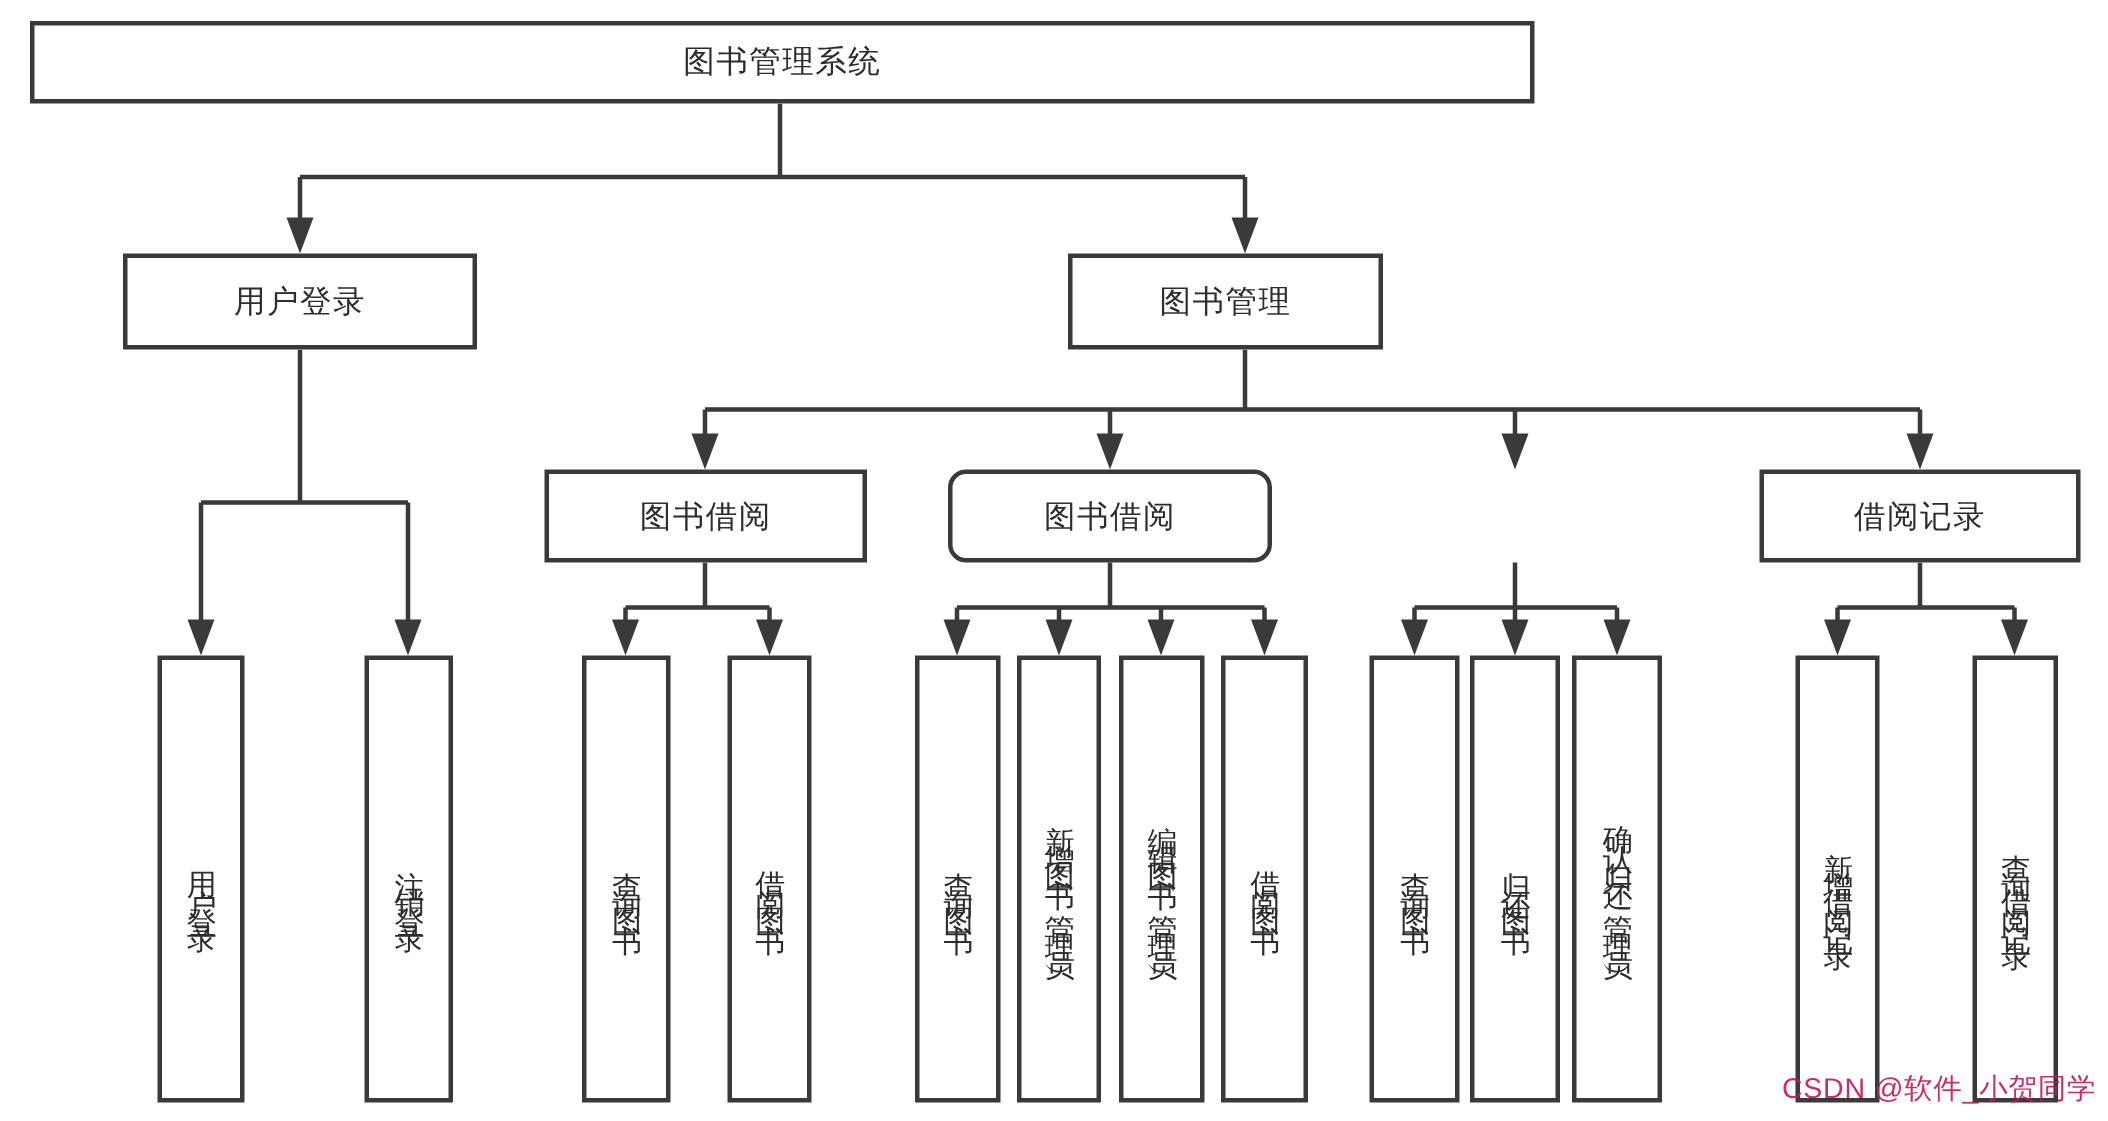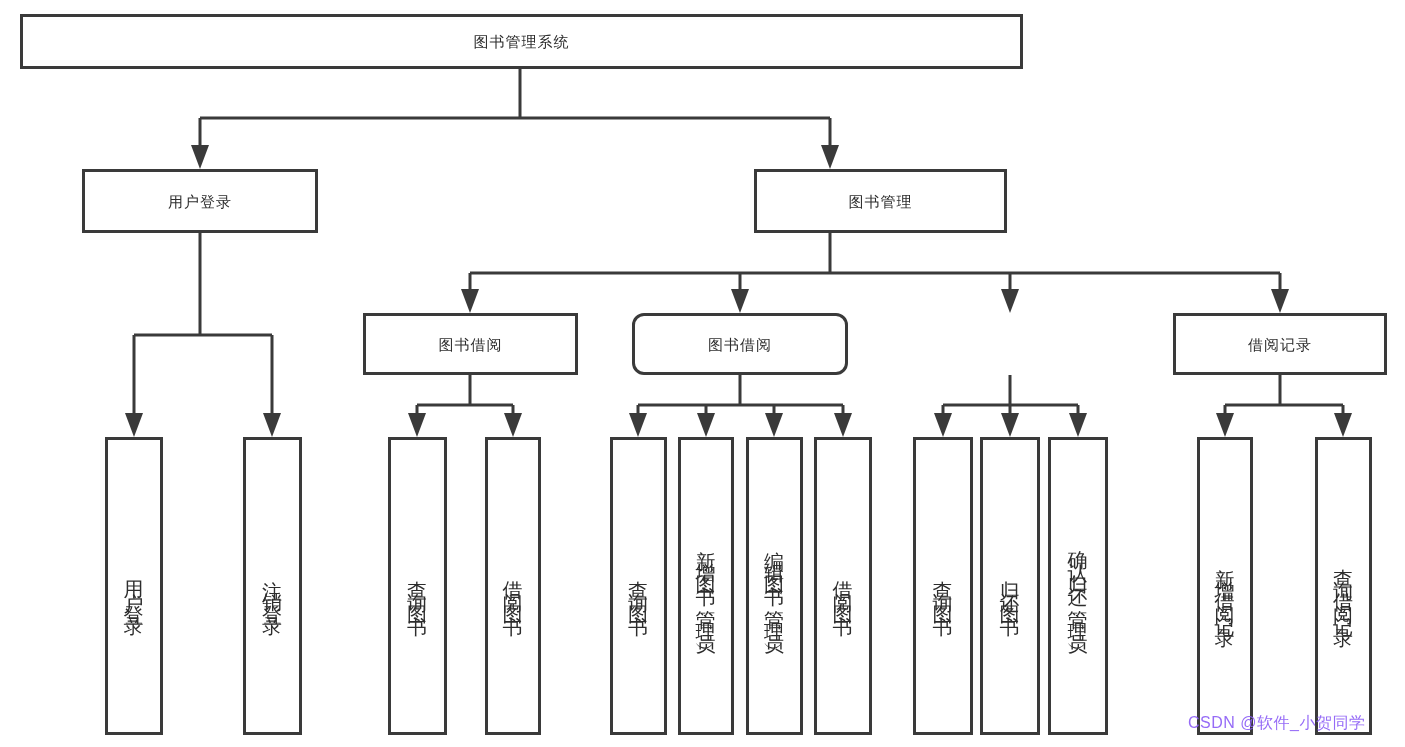--- a/index.html
+++ b/index.html
@@ -28,37 +28,37 @@
     box-sizing: border-box;
     border: 3px solid #3a3a3a;
     background: #ffffff;
     color: #2d2d2d;
     display: flex;
     align-items: center;
     justify-content: center;
     text-align: center;
   }
   .h-node {
-    font-size: 15px;
+    font-size: 21px;
     letter-spacing: 1px;
     line-height: 1;
   }
   .v-node {
     writing-mode: vertical-rl;
     text-orientation: mixed;
     font-size: 20px;
     letter-spacing: 12px;
     line-height: 1;
     padding-top: 6px;
   }
   
   .n-root            { left: 20px;   top: 14px;  width: 1003px; height: 55px; }
   
   .n-user-login      { left: 82px;   top: 169px; width: 236px;  height: 64px; }
-  .n-book-mgmt       { left: 712px;  top: 169px; width: 253px;  height: 64px; margin-left: 42px; }
+  .n-book-mgmt       { left: 712px;  top: 169px; width: 210px;  height: 64px; }
   
   .n-new-book-rec    { left: 363px;  top: 313px; width: 215px;  height: 62px; }
   .n-book-borrow     { left: 632px;  top: 313px; width: 216px;  height: 62px; border-radius: 12px; }
   .n-current-borrow  { left: 903px;  top: 313px; width: 214px;  height: 62px; }
   .n-borrow-record   { left: 1173px; top: 313px; width: 214px;  height: 62px; }
   
   .leaf { top: 437px; height: 298px; }
   .n-leaf-login          { left: 105px;  width: 58px; }
   .n-leaf-logout         { left: 243px;  width: 59px; }
   .n-leaf-rec-query      { left: 388px;  width: 59px; }
@@ -69,23 +69,23 @@
   .n-leaf-bor-borrow     { left: 814px;  width: 58px; }
   .n-leaf-cur-query      { left: 913px;  width: 60px; }
   .n-leaf-cur-return     { left: 980px;  width: 60px; }
   .n-leaf-cur-confirm    { left: 1048px; width: 60px; }
   .n-leaf-record-add     { left: 1197px; width: 56px; }
   .n-leaf-record-query   { left: 1315px; width: 57px; }
   .watermark {
     position: absolute;
     left: 1188px;
     top: 713px;
-    font-size: 16px;
+    font-size: 19px;
     letter-spacing: 0.5px;
-    color: #8b5cf6;
+    color: #be185d;
     opacity: 0.9;
     white-space: nowrap;
     z-index: 10;
   }
 </style>
 </head>
 <body>
 
 <div class="canvas">
 

